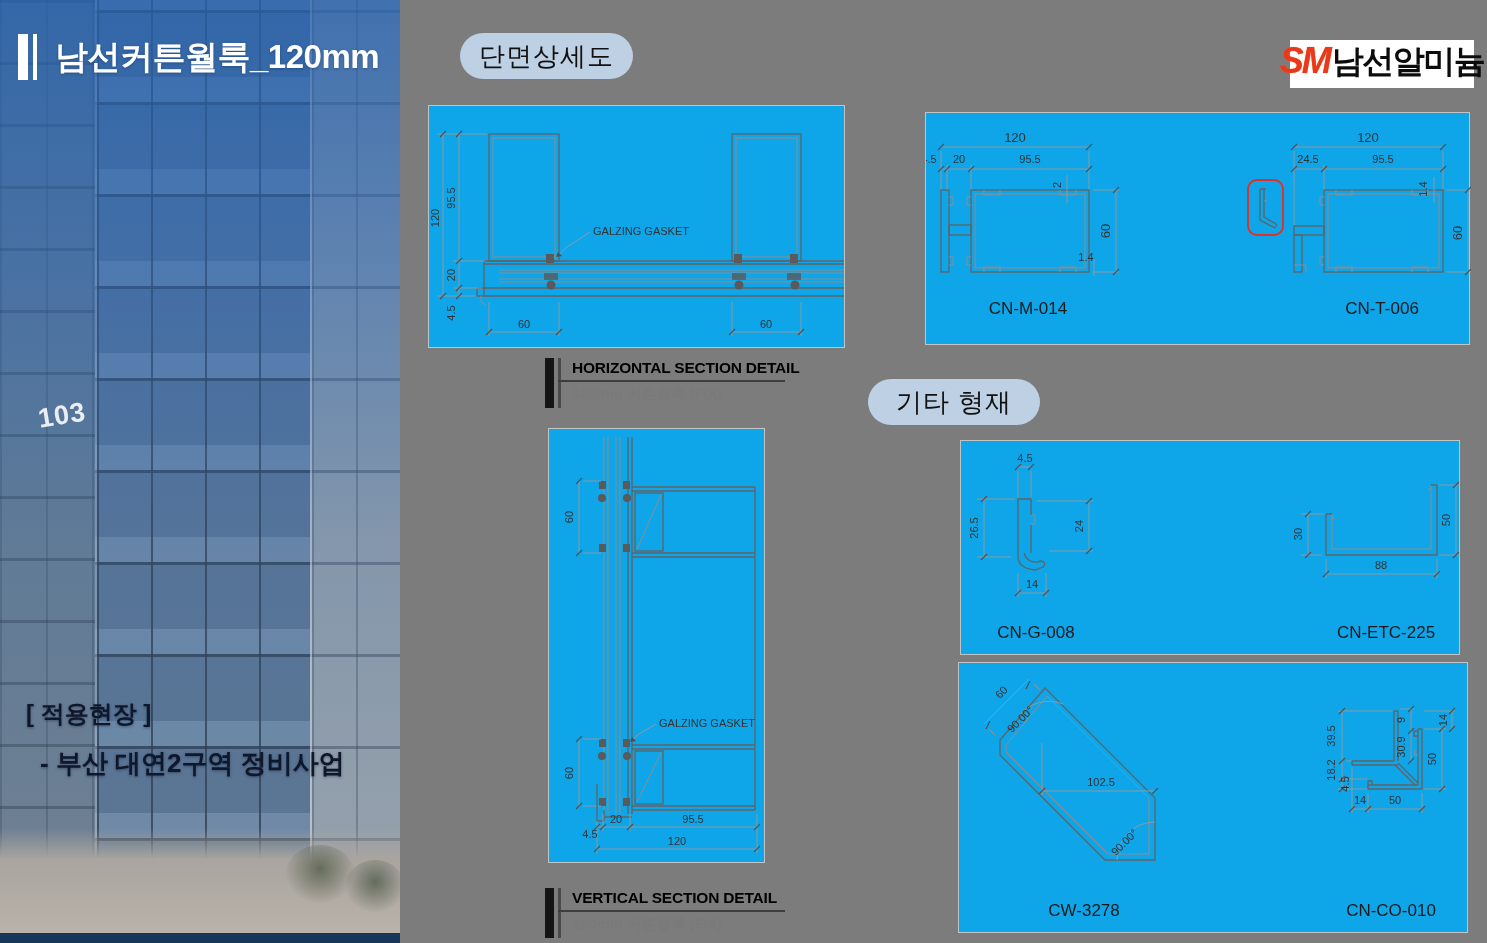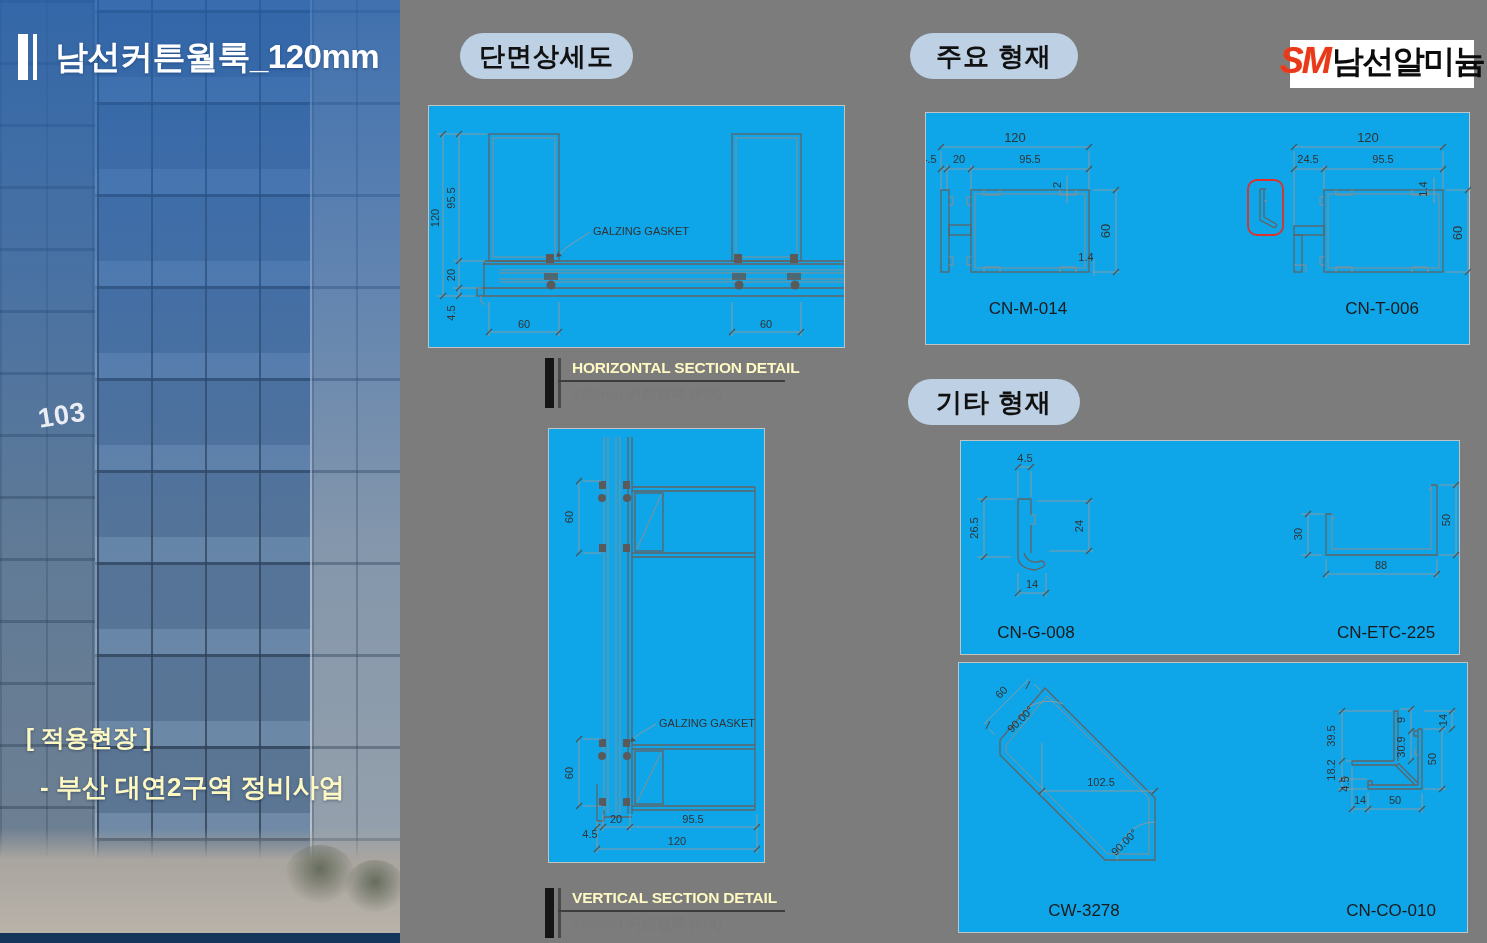--- a/index.html
+++ b/index.html
@@ -35,31 +35,31 @@
     background:linear-gradient(180deg, rgba(43,101,175,.78) 0%, rgba(56,110,180,.55) 28%, rgba(90,125,165,.28) 58%, rgba(150,148,140,.12) 100%);}
   .bldg-num{position:absolute;left:38px;top:400px;color:rgba(255,255,255,.88);
     font-size:27px;font-weight:bold;transform:rotate(-9deg);letter-spacing:1px;}
   .navy-strip{position:absolute;left:0;top:933px;width:400px;height:10px;background:#16365c;}
 
   .title-block{position:absolute;left:18px;top:34px;display:flex;align-items:center;}
   .tbar1{width:10px;height:46px;background:#fff;}
   .tbar2{width:4px;height:46px;background:#fff;margin-left:5px;}
   .title-text{margin-left:18px;color:#fff;font-size:33px;font-weight:bold;letter-spacing:-.5px;
     text-shadow:0 1px 3px rgba(0,30,70,.35);white-space:nowrap;}
-  .site-block{position:absolute;left:26px;top:698px;color:#fef9c3;margin-top:24px;}
+  .site-block{position:absolute;left:26px;top:698px;color:#0f172a;}
   .site-label{font-size:24px;font-weight:bold;text-shadow:0 1px 3px rgba(0,20,50,.4);}
   .site-name{font-size:26px;font-weight:bold;margin-top:16px;margin-left:14px;text-shadow:0 1px 3px rgba(0,20,50,.4);}
 
   
   .badge{position:absolute;height:46px;border-radius:23px;background:#bdd0e4;
     display:flex;align-items:center;justify-content:center;
-    font-size:26px;font-weight:bold;color:#111;letter-spacing:1px;}
+    font-size:26px;font-weight:normal;color:#111;letter-spacing:1px;}
   .badge-1{left:460px;top:33px;width:173px;}
   .badge-2{left:910px;top:33px;width:168px;}
-  .badge-3{left:908px;top:379px;width:172px;}
+  .badge-3{left:868px;top:379px;width:172px;}
 
   
   .logo{position:absolute;left:1290px;top:40px;width:184px;height:48px;background:#fff;
     display:flex;justify-content:center;white-space:nowrap;}
   .logo-sm{color:#e8391d;font-size:36px;font-weight:bold;font-style:italic;letter-spacing:-2px;
     text-shadow:0 0 1px #f06a20;}
   .logo-co{color:#0c0c0c;font-size:32px;font-weight:bold;letter-spacing:-1.5px;margin-left:2px;}
 
   
   .wbox{position:absolute;background:#0ea5e9;border:1px solid #c3c3c3;}
@@ -69,21 +69,21 @@
   .box-etc1{left:960px;top:440px;width:500px;height:215px;}
   .box-etc2{left:958px;top:662px;width:510px;height:271px;}
   .wbox svg{position:absolute;top:0;}
 
   
   .caption{position:absolute;width:260px;}
   .cap-h{left:545px;top:356px;}
   .cap-v{left:545px;top:886px;}
   .cbar1{position:absolute;left:0;top:2px;width:9px;height:50px;background:#151515;}
   .cbar2{position:absolute;left:13px;top:2px;width:3px;height:50px;background:#4a4a4a;}
-  .cap-title{position:absolute;left:27px;top:3px;font-size:15.5px;font-weight:bold;color:#fef9c3;letter-spacing:-.2px;white-space:nowrap;}
+  .cap-title{position:absolute;left:27px;top:3px;font-size:15.5px;font-weight:bold;color:#000000;letter-spacing:-.2px;white-space:nowrap;}
   .cap-rule{position:absolute;left:13px;top:24px;width:227px;border-top:2px solid #3d3d3d;}
   .cap-sub{position:absolute;left:27px;top:29px;font-size:15px;font-weight:bold;color:#7a7a7a;letter-spacing:-.2px;white-space:nowrap;}
 
   
   .pl{stroke:#636363;stroke-width:1.3;fill:none;}
   .pl2{stroke:#8e8e8e;stroke-width:1;fill:none;}
   .dl{stroke:#9a9a9a;stroke-width:.9;fill:none;}
   .tk{stroke:#4f4f4f;stroke-width:1.1;fill:none;}
   .gk{fill:#5a5a5a;stroke:none;}
   .redbox{stroke:#e03028;stroke-width:1.8;fill:none;}
@@ -111,21 +111,20 @@
       <div class="title-text">남선커튼월룩_120mm</div>
     </div>
     <div class="site-block">
       <div class="site-label">[ 적용현장 ]</div>
       <div class="site-name">- 부산 대연2구역 정비사업</div>
     </div>
   </div>
   <div class="navy-strip"></div>
 
   <div class="badge badge-1">단면상세도</div>
-  <div class="badge badge-2">주요 형재</div>
   <div class="badge badge-3">기타 형재</div>
   <div class="logo">
     <span class="logo-sm">SM</span>
     <span class="logo-co">남선알미늄</span>
   </div>
 
   <div class="wbox box-h">
     <svg width="415" height="241" viewBox="0 0 415 241">
 
       <rect class="pl" x="60" y="28" width="70" height="127"></rect>

